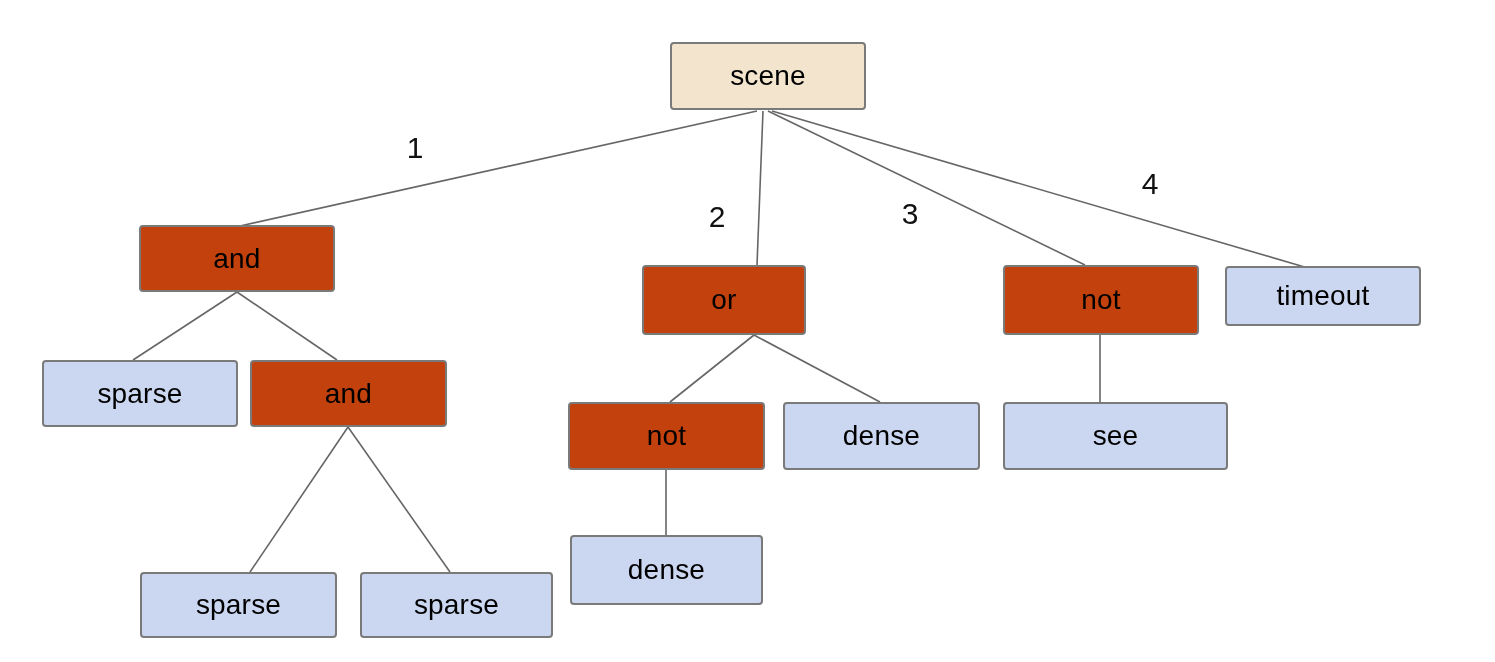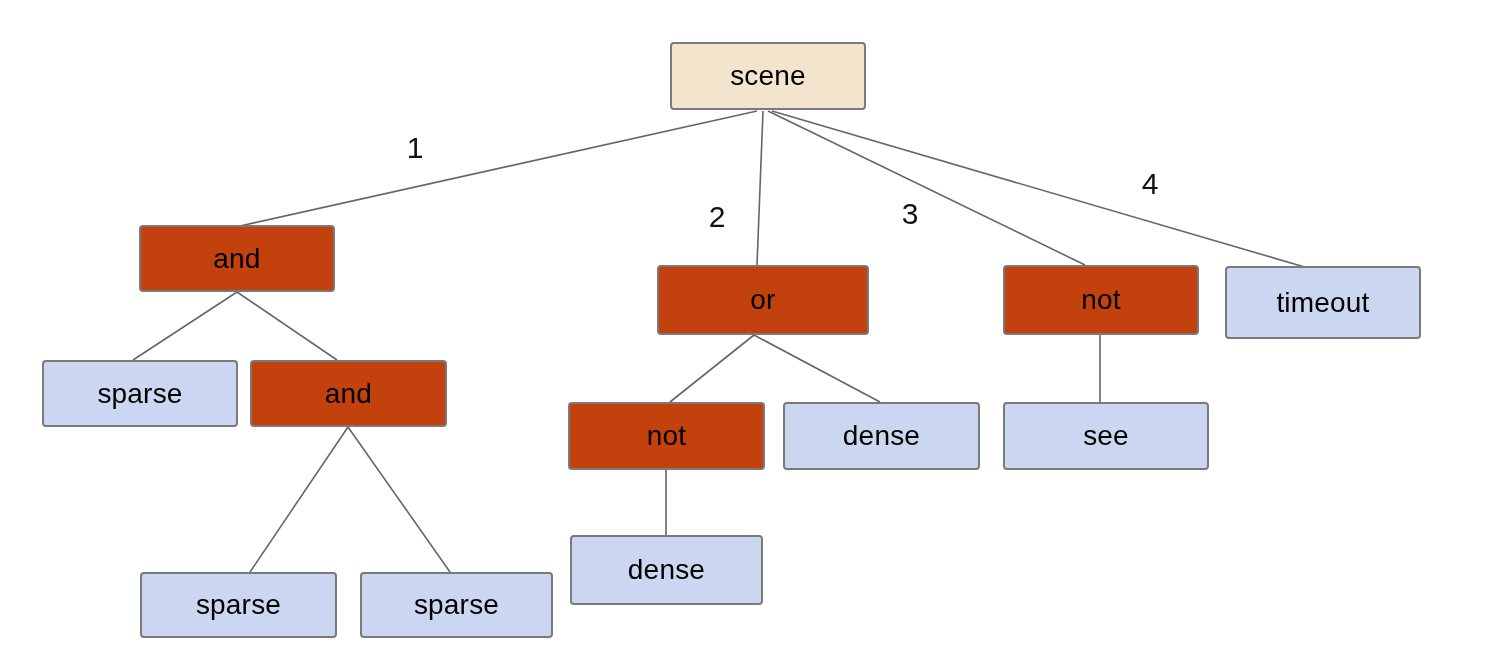--- a/index.html
+++ b/index.html
@@ -70,35 +70,35 @@
 
   <div class="edge-label" style="left:415px; top:148px;">1</div>
   <div class="edge-label" style="left:717px; top:217px;">2</div>
   <div class="edge-label" style="left:910px; top:214px;">3</div>
   <div class="edge-label" style="left:1150px; top:184px;">4</div>
 
   <div class="node root" style="left:670px; top:42px; width:196px; height:68px;">scene</div>
 
   <div class="node op" style="left:139px; top:225px; width:196px; height:67px;">and</div>
 
-  <div class="node op" style="left:657px; top:265px; width:212px; height:70px;">or</div>
+  <div class="node op" style="left:642px; top:265px; width:164px; height:70px;">or</div>
 
   <div class="node op" style="left:1003px; top:265px; width:196px; height:70px;">not</div>
 
-  <div class="node leaf" style="left:1225px; top:266px; width:196px; height:73px;">timeout</div>
+  <div class="node leaf" style="left:1225px; top:266px; width:196px; height:60px;">timeout</div>
 
   <div class="node leaf" style="left:42px; top:360px; width:196px; height:67px;">sparse</div>
 
   <div class="node op" style="left:250px; top:360px; width:197px; height:67px;">and</div>
 
   <div class="node op" style="left:568px; top:402px; width:197px; height:68px;">not</div>
 
   <div class="node leaf" style="left:783px; top:402px; width:197px; height:68px;">dense</div>
 
-  <div class="node leaf" style="left:1003px; top:402px; width:206px; height:68px;">see</div>
+  <div class="node leaf" style="left:1003px; top:402px; width:225px; height:68px;">see</div>
 
   <div class="node leaf" style="left:570px; top:535px; width:193px; height:70px;">dense</div>
 
   <div class="node leaf" style="left:140px; top:572px; width:197px; height:66px;">sparse</div>
 
   <div class="node leaf" style="left:360px; top:572px; width:193px; height:66px;">sparse</div>
 
 </div>
 
 </body></html>

